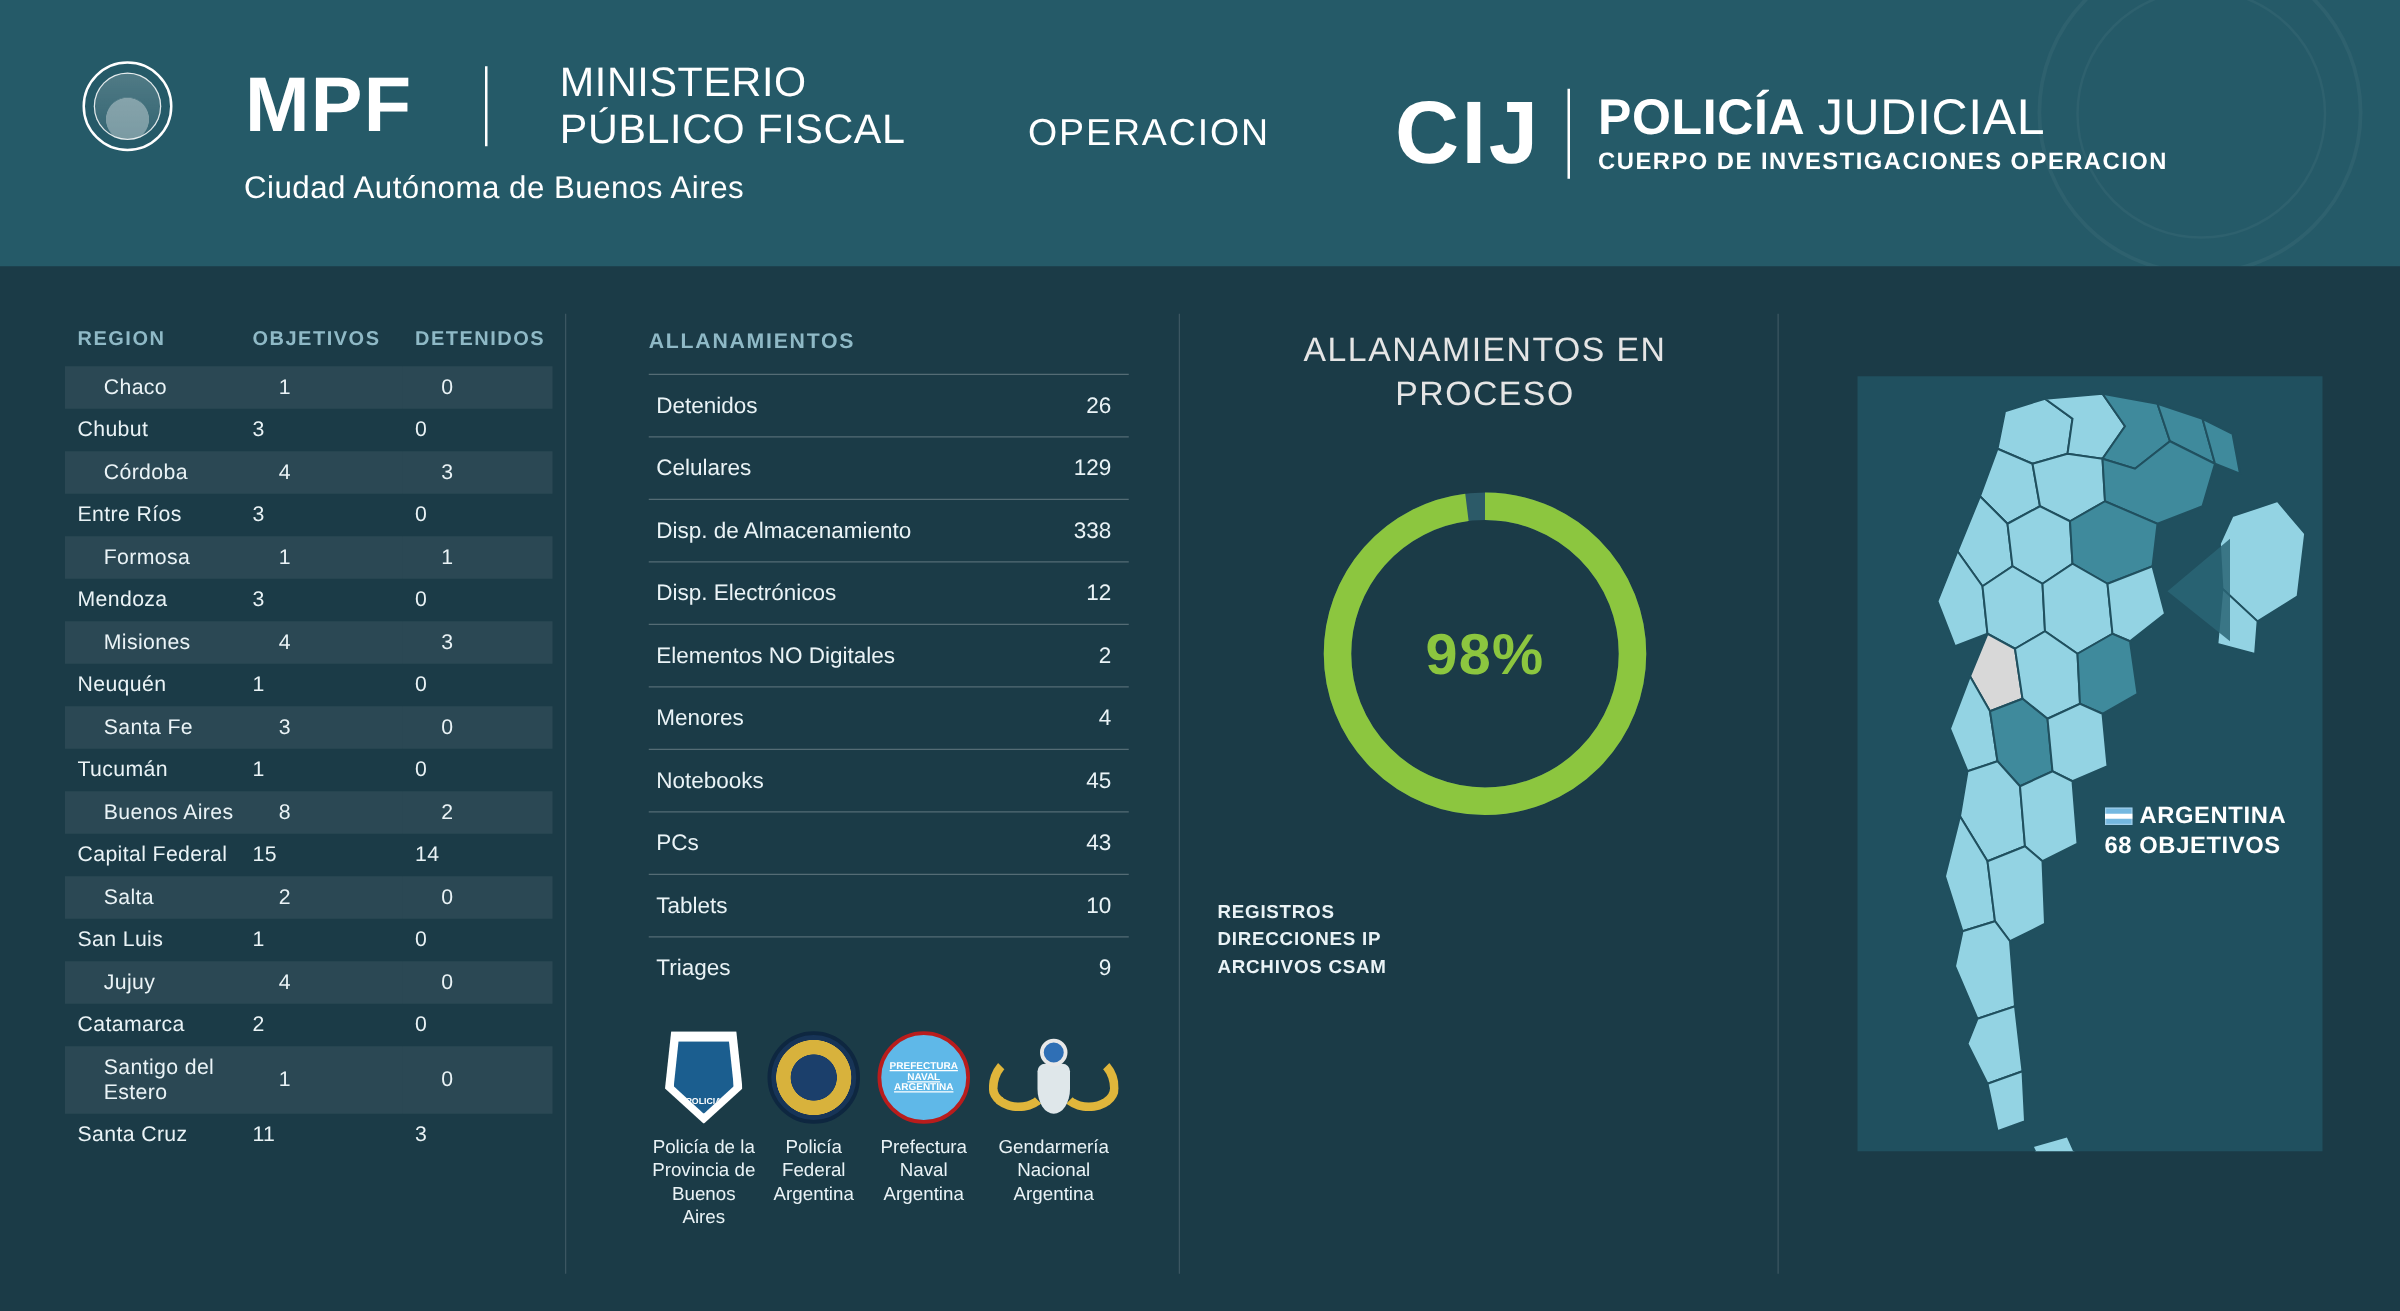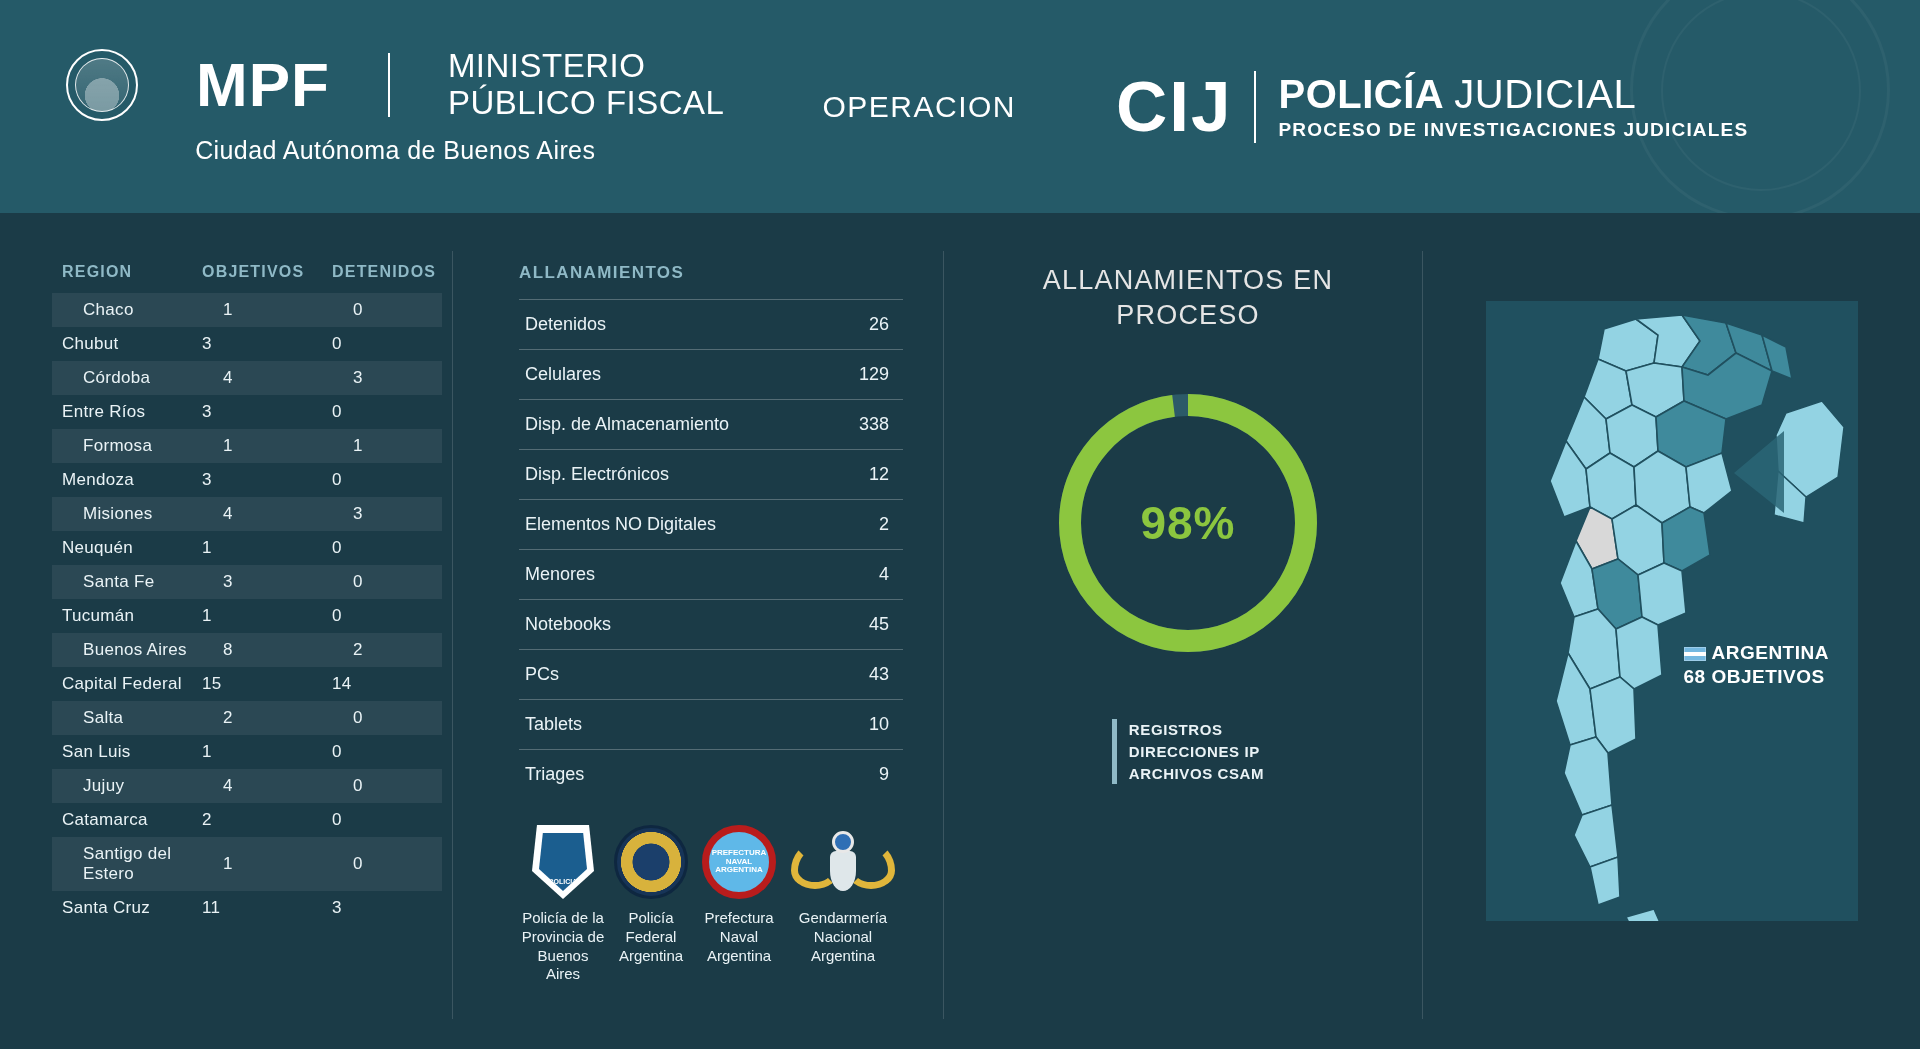--- a/index.html
+++ b/index.html
@@ -122,23 +122,23 @@
     display:flex; align-items:flex-end; justify-content:center;
     color: #fff; font-size: 7px; font-weight: bold; padding-bottom: 4px;
   }
   .badge-round {
     width: 74px; height: 74px; margin: 0 auto; border-radius: 50%;
     background: radial-gradient(circle, #1b3f6b 0 38%, #d8b23c 39% 62%, #173457 63% 100%);
     border: 3px solid #0e2740;
   }
   .badge-pref {
     width: 74px; height: 74px; margin: 0 auto; border-radius: 50%;
-    background: #5fb8e8; border: 7px solid #b91c1c;
+    background: #5fb8e8; border: 3px solid #b91c1c;
     display:flex; align-items:center; justify-content:center;
-    color:#fff; font-size: 8px; font-weight: bold; text-align:center; line-height:1.1;
+    color:#fff; font-size: 8px; font-weight: bold; text-align:center; line-height:1.1;text-decoration:underline;
   }
   .badge-gend {
     width: 120px; height: 74px; margin: 0 auto; position: relative;
   }
   .badge-gend .sun {
     position:absolute; left:50%; top:6px; transform:translateX(-50%);
     width:22px; height:22px; border-radius:50%; background:#2f6fb5; border:3px solid #e8e8e8;
   }
   .badge-gend .wreath-l, .badge-gend .wreath-r {
     position:absolute; top:18px; width:48px; height:46px;
@@ -159,21 +159,21 @@
     font-weight: 400; padding: 0 40px;
   }
   .donut-wrap { margin-top: 50px; display: flex; justify-content: center; }
   .donut { position: relative; width: 280px; height: 280px; }
   .donut svg { transform: rotate(-90deg); }
   .donut .pct {
     position: absolute; inset: 0; display: flex; align-items: center; justify-content: center;
     color: #8cc63f; font-size: 46px; font-weight: bold; letter-spacing: 1px;
   }
   .notes {
-    margin-top: 56px; display: flex; justify-content: center;
+    margin-top: 56px; display: flex; justify-content: center; flex-direction: column;
   }
   .notes .bar { width: 5px; background: #8fb9c6; margin-right: 12px; }
   .notes .lines { text-align: left; color: #eaf3f6; font-size: 15px; font-weight: bold; line-height: 1.45; letter-spacing: .6px; }
 
   
   .col-map { flex: 1; display: flex; align-items: flex-start; justify-content: center; padding-top: 60px; }
   .map-card {
     width: 372px; height: 620px; background: #20505f; position: relative;
   }
   .map-label {
@@ -212,21 +212,21 @@
     </div>
 
     <div class="cij-block">
       <div class="cij-letters">CIJ</div>
       <div class="cij-div"></div>
       <div class="cij-text">
         <div class="t1">
           <span>POLICÍA</span>
           <span class="light">JUDICIAL</span>
         </div>
-        <div class="t2">PROCESO DE INVESTIGACIONES JUDICIALES</div>
+        <div class="t2">CUERPO DE INVESTIGACIONES OPERACION</div>
       </div>
     </div>
   </div>
 
   <div class="body">
 
     <div class="col-regions">
       <table class="tbl">
         <thead>
           <tr>

